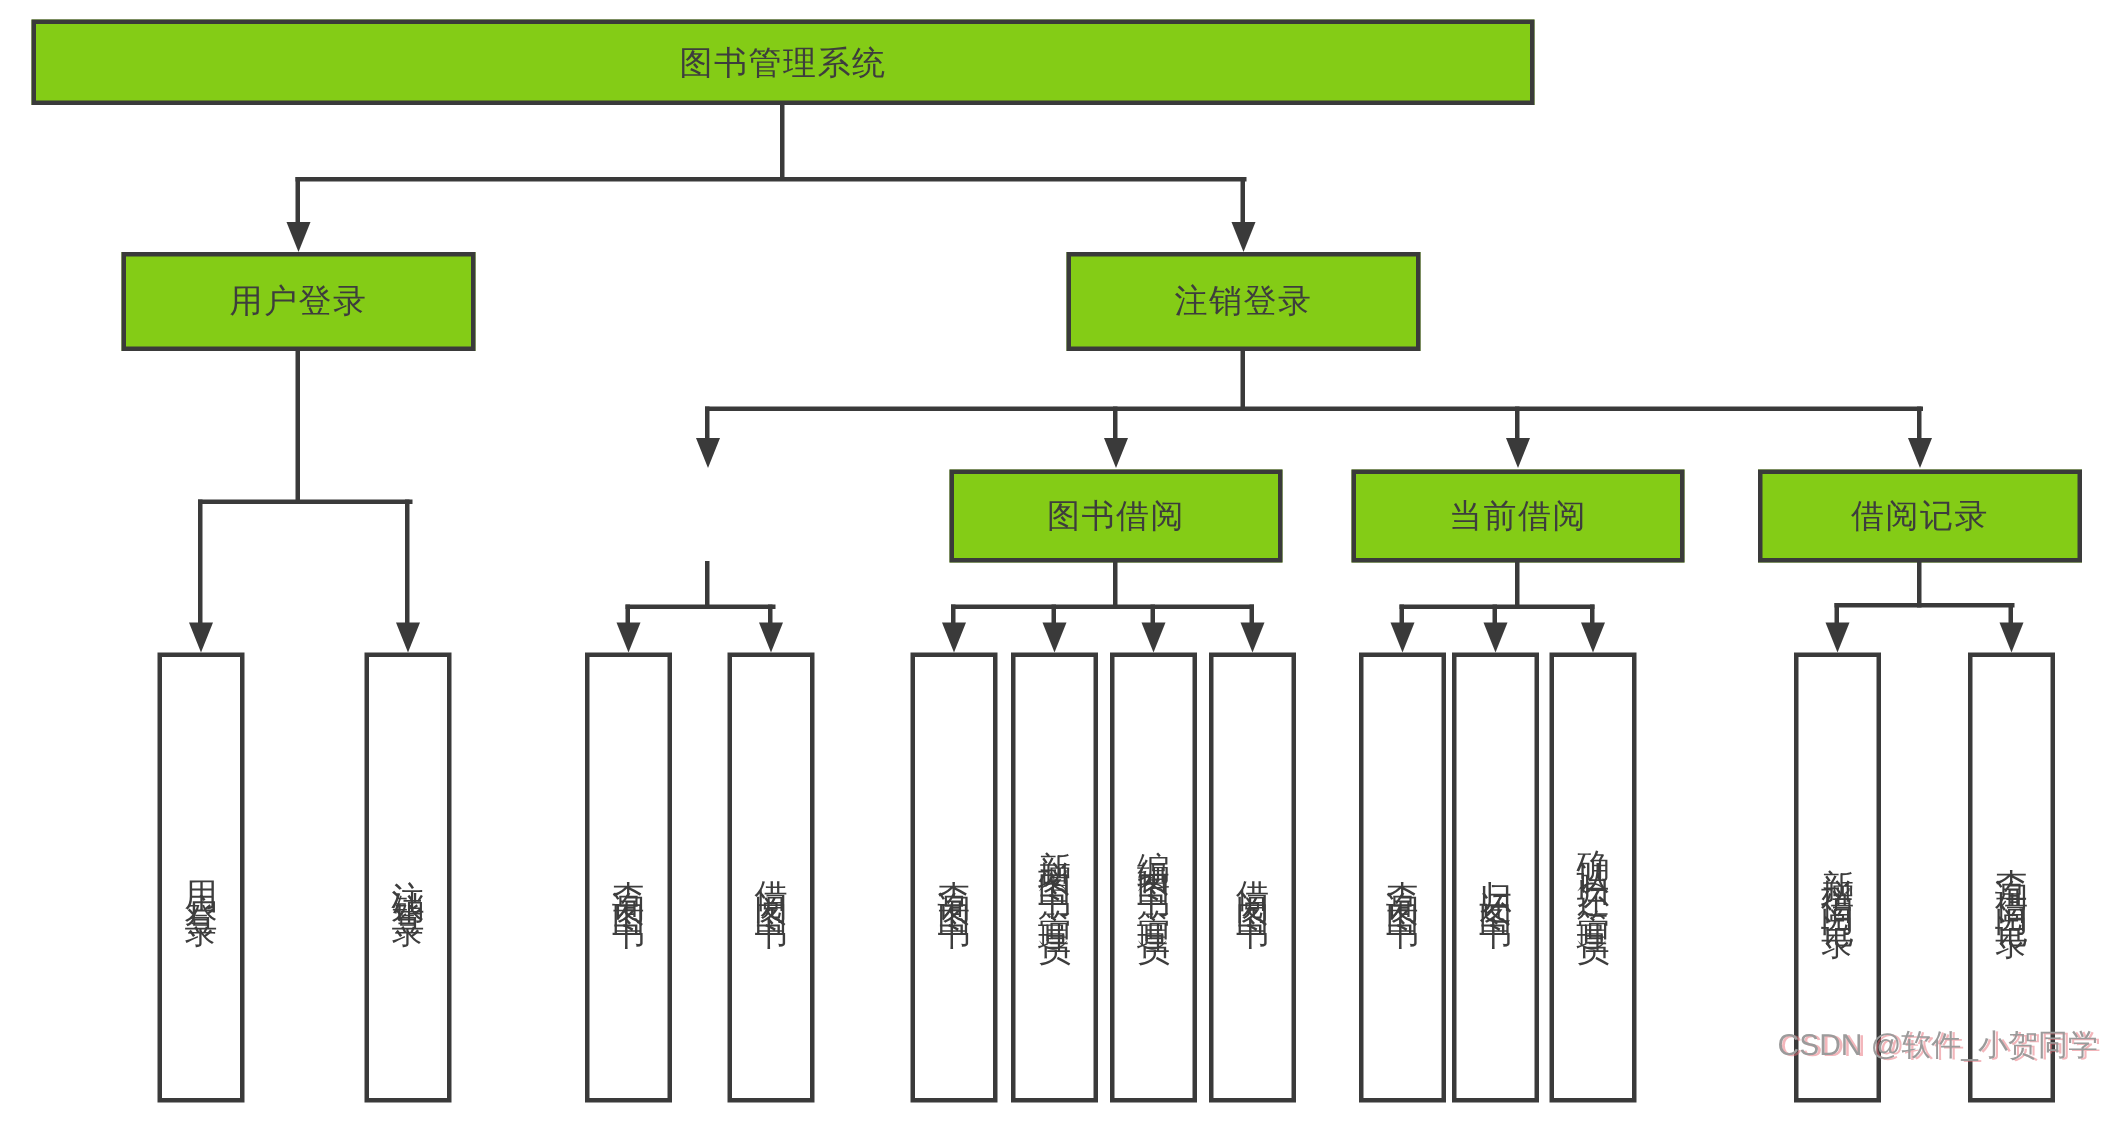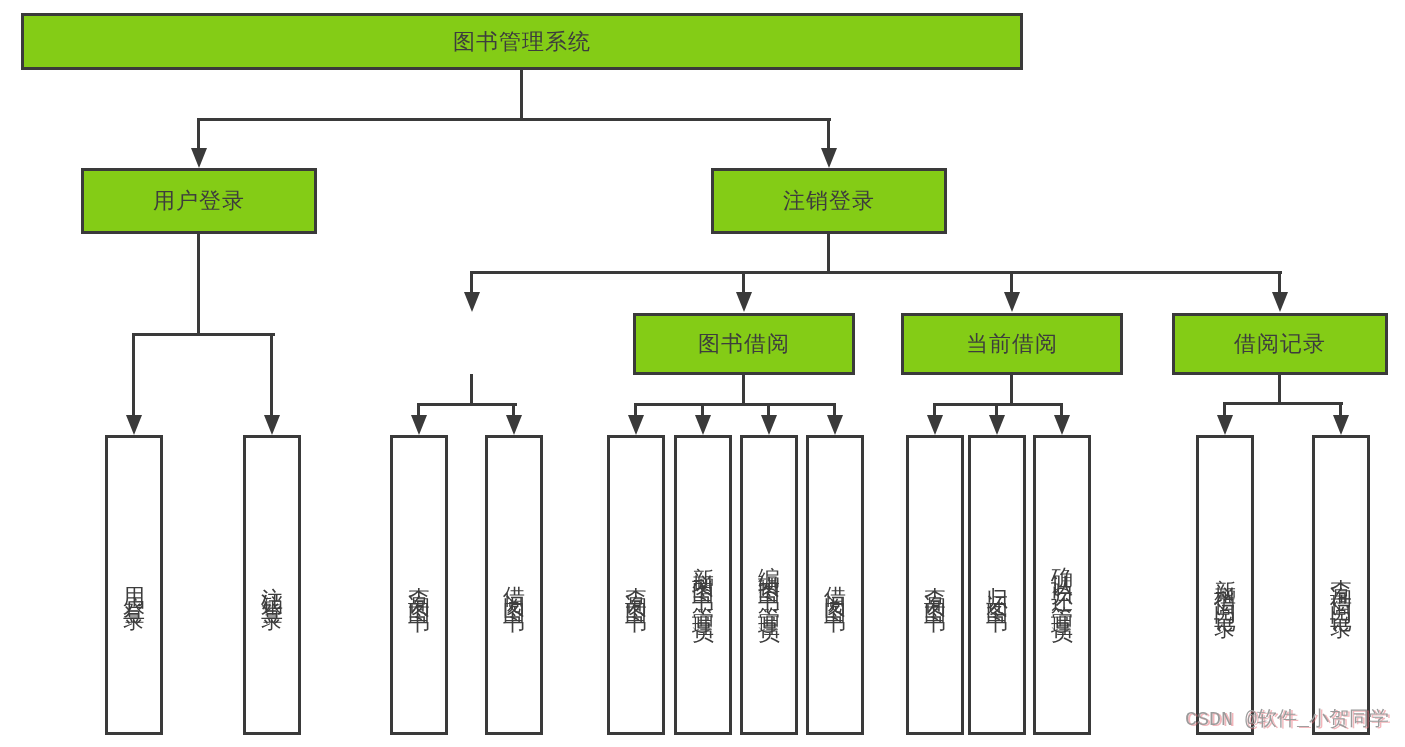--- a/index.html
+++ b/index.html
@@ -19,22 +19,22 @@
   }
   .vtext{writing-mode:vertical-rl;letter-spacing:8px;line-height:1;}
   .vl{position:absolute;width:3px;background:#3a3a3a;}
   .hl{position:absolute;height:3px;background:#3a3a3a;}
   .arr{
     position:absolute;width:0;height:0;
     border-left:8px solid transparent;border-right:8px solid transparent;
     border-top:20px solid #3a3a3a;
   }
   .watermark{
-    position:absolute;left:1185px;top:705px;font-size:20px;color:#9b9b9b;
-    white-space:nowrap;text-shadow:2px 1px 0 rgba(231,110,120,0.5);font-family:Liberation Mono, monospace;
+    position:absolute;left:1185px;top:683px;font-size:20px;color:#9b9b9b;
+    white-space:nowrap;text-shadow:2px 1px 0 rgba(231,110,120,0.5);
   }
 </style>
 </head>
 <body>
 
 <div class="stage">
 
   <div class="box" style="left:21px;top:13px;width:1002px;height:57px;">
     <span>图书管理系统</span>
   </div>

